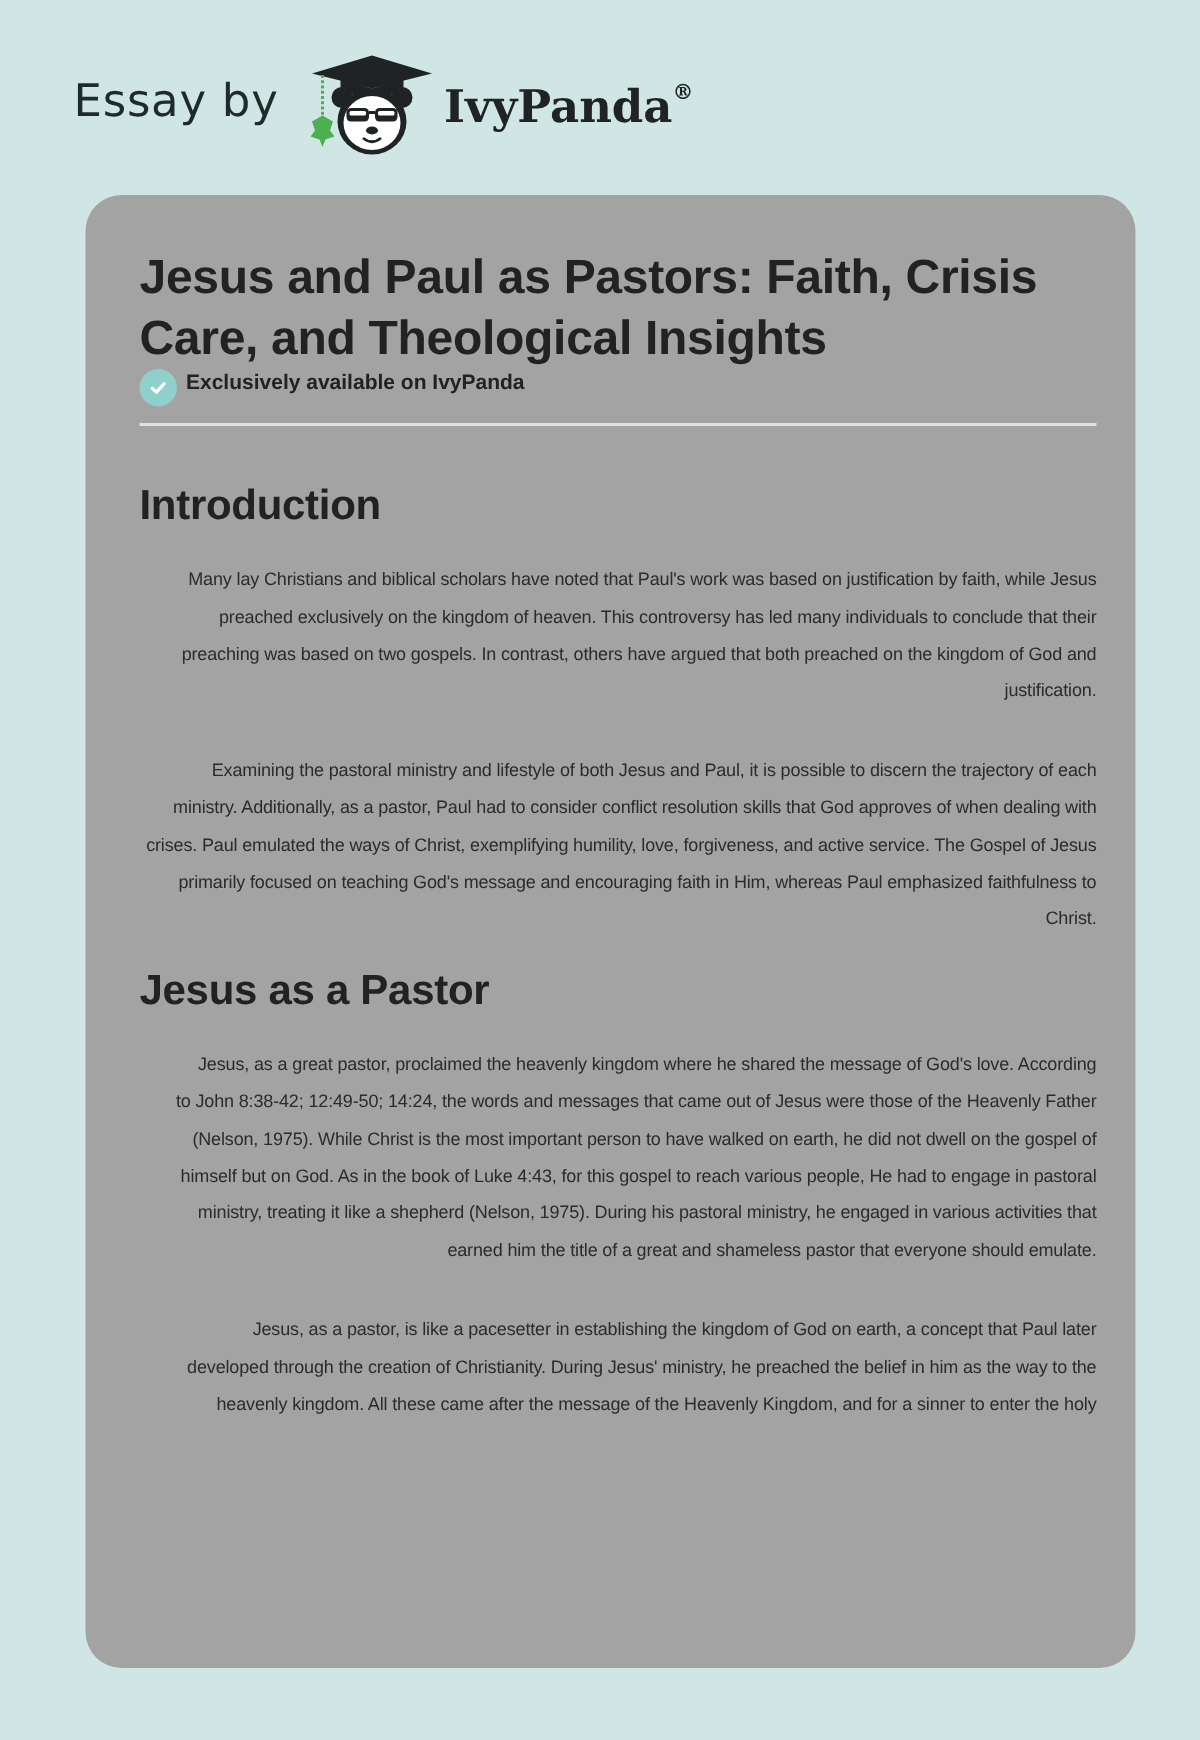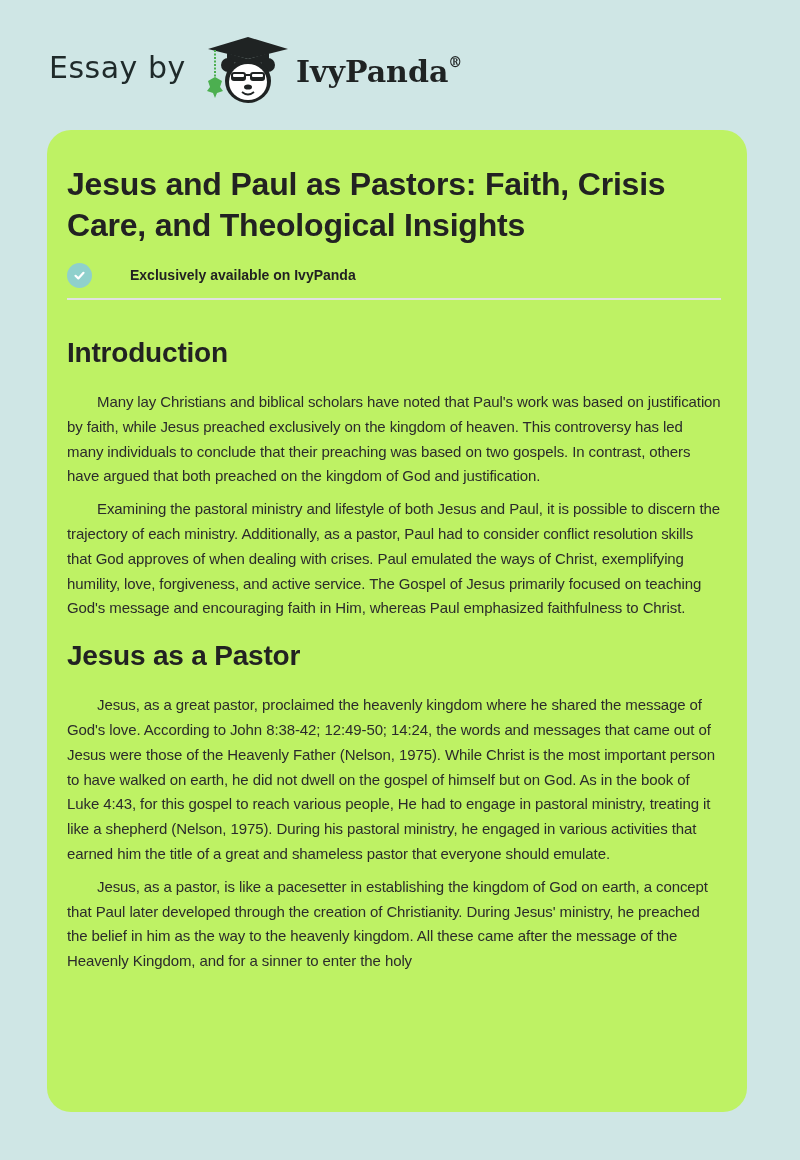--- a/index.html
+++ b/index.html
@@ -38,39 +38,37 @@
       letter-spacing: 0px;
       text-align: right;
     }
     .brand sup {
       font-size: 14px;
       position: relative;
       top: -4px;
     }
     .card {
       position: absolute;
-      left: 47px; top: 130px;
+      left: 57px; top: 130px;
       width: 700px; height: 982px;
-      background: #bef264;
+      background: #a3a3a3;
       border-radius: 24px;
-      padding: 34px 26px 0 20px;
+      padding: 34px 26px 0 36px;
     }
     .title {
       font-size: 32px;
       font-weight: bold;
       line-height: 41px;
       color: #222222;
       letter-spacing: -0.2px;
     }
     .badge {
       display: flex;
-      align-items: center;
-      margin-top: 16px;
+      align-items: flex-start;
       height: 26px;
-      gap: 32px;
     }
     .badge-icon {
       width: 25px; height: 25px;
       border-radius: 50%;
       background: #8fd0cc;
       display: flex; align-items: center; justify-content: center;
       margin-right: 6px;
     }
     .badge-label {
       font-size: 14px;
@@ -85,28 +83,29 @@
     h2 {
       font-size: 28px;
       font-weight: bold;
       color: #222222;
       line-height: 34px;
       letter-spacing: -0.2px;
     }
     .h2-intro { margin-top: 36px; }
     .h2-jesus { margin-top: 18px; }
     p {
-      font-size: 15px;
+      font-size: 12px;
       line-height: 24.8px;
       color: #2b2b2b;
       text-indent: 30px;
       letter-spacing: -0.1px;
+      text-align: right;
     }
     .p-first { margin-top: 20px; }
-    .p-next { margin-top: 8px; }
+    .p-next { margin-top: 28px; }
   </style>
 </head>
 <body>
 
 <div class="header">
   <div class="essay-by">Essay by</div>
   <div class="logo-icon">
     <svg width="90" height="72" viewBox="0 0 90 72">
 
       <polygon points="5,14 45,2 85,14 45,24" fill="#1f2323"></polygon>

